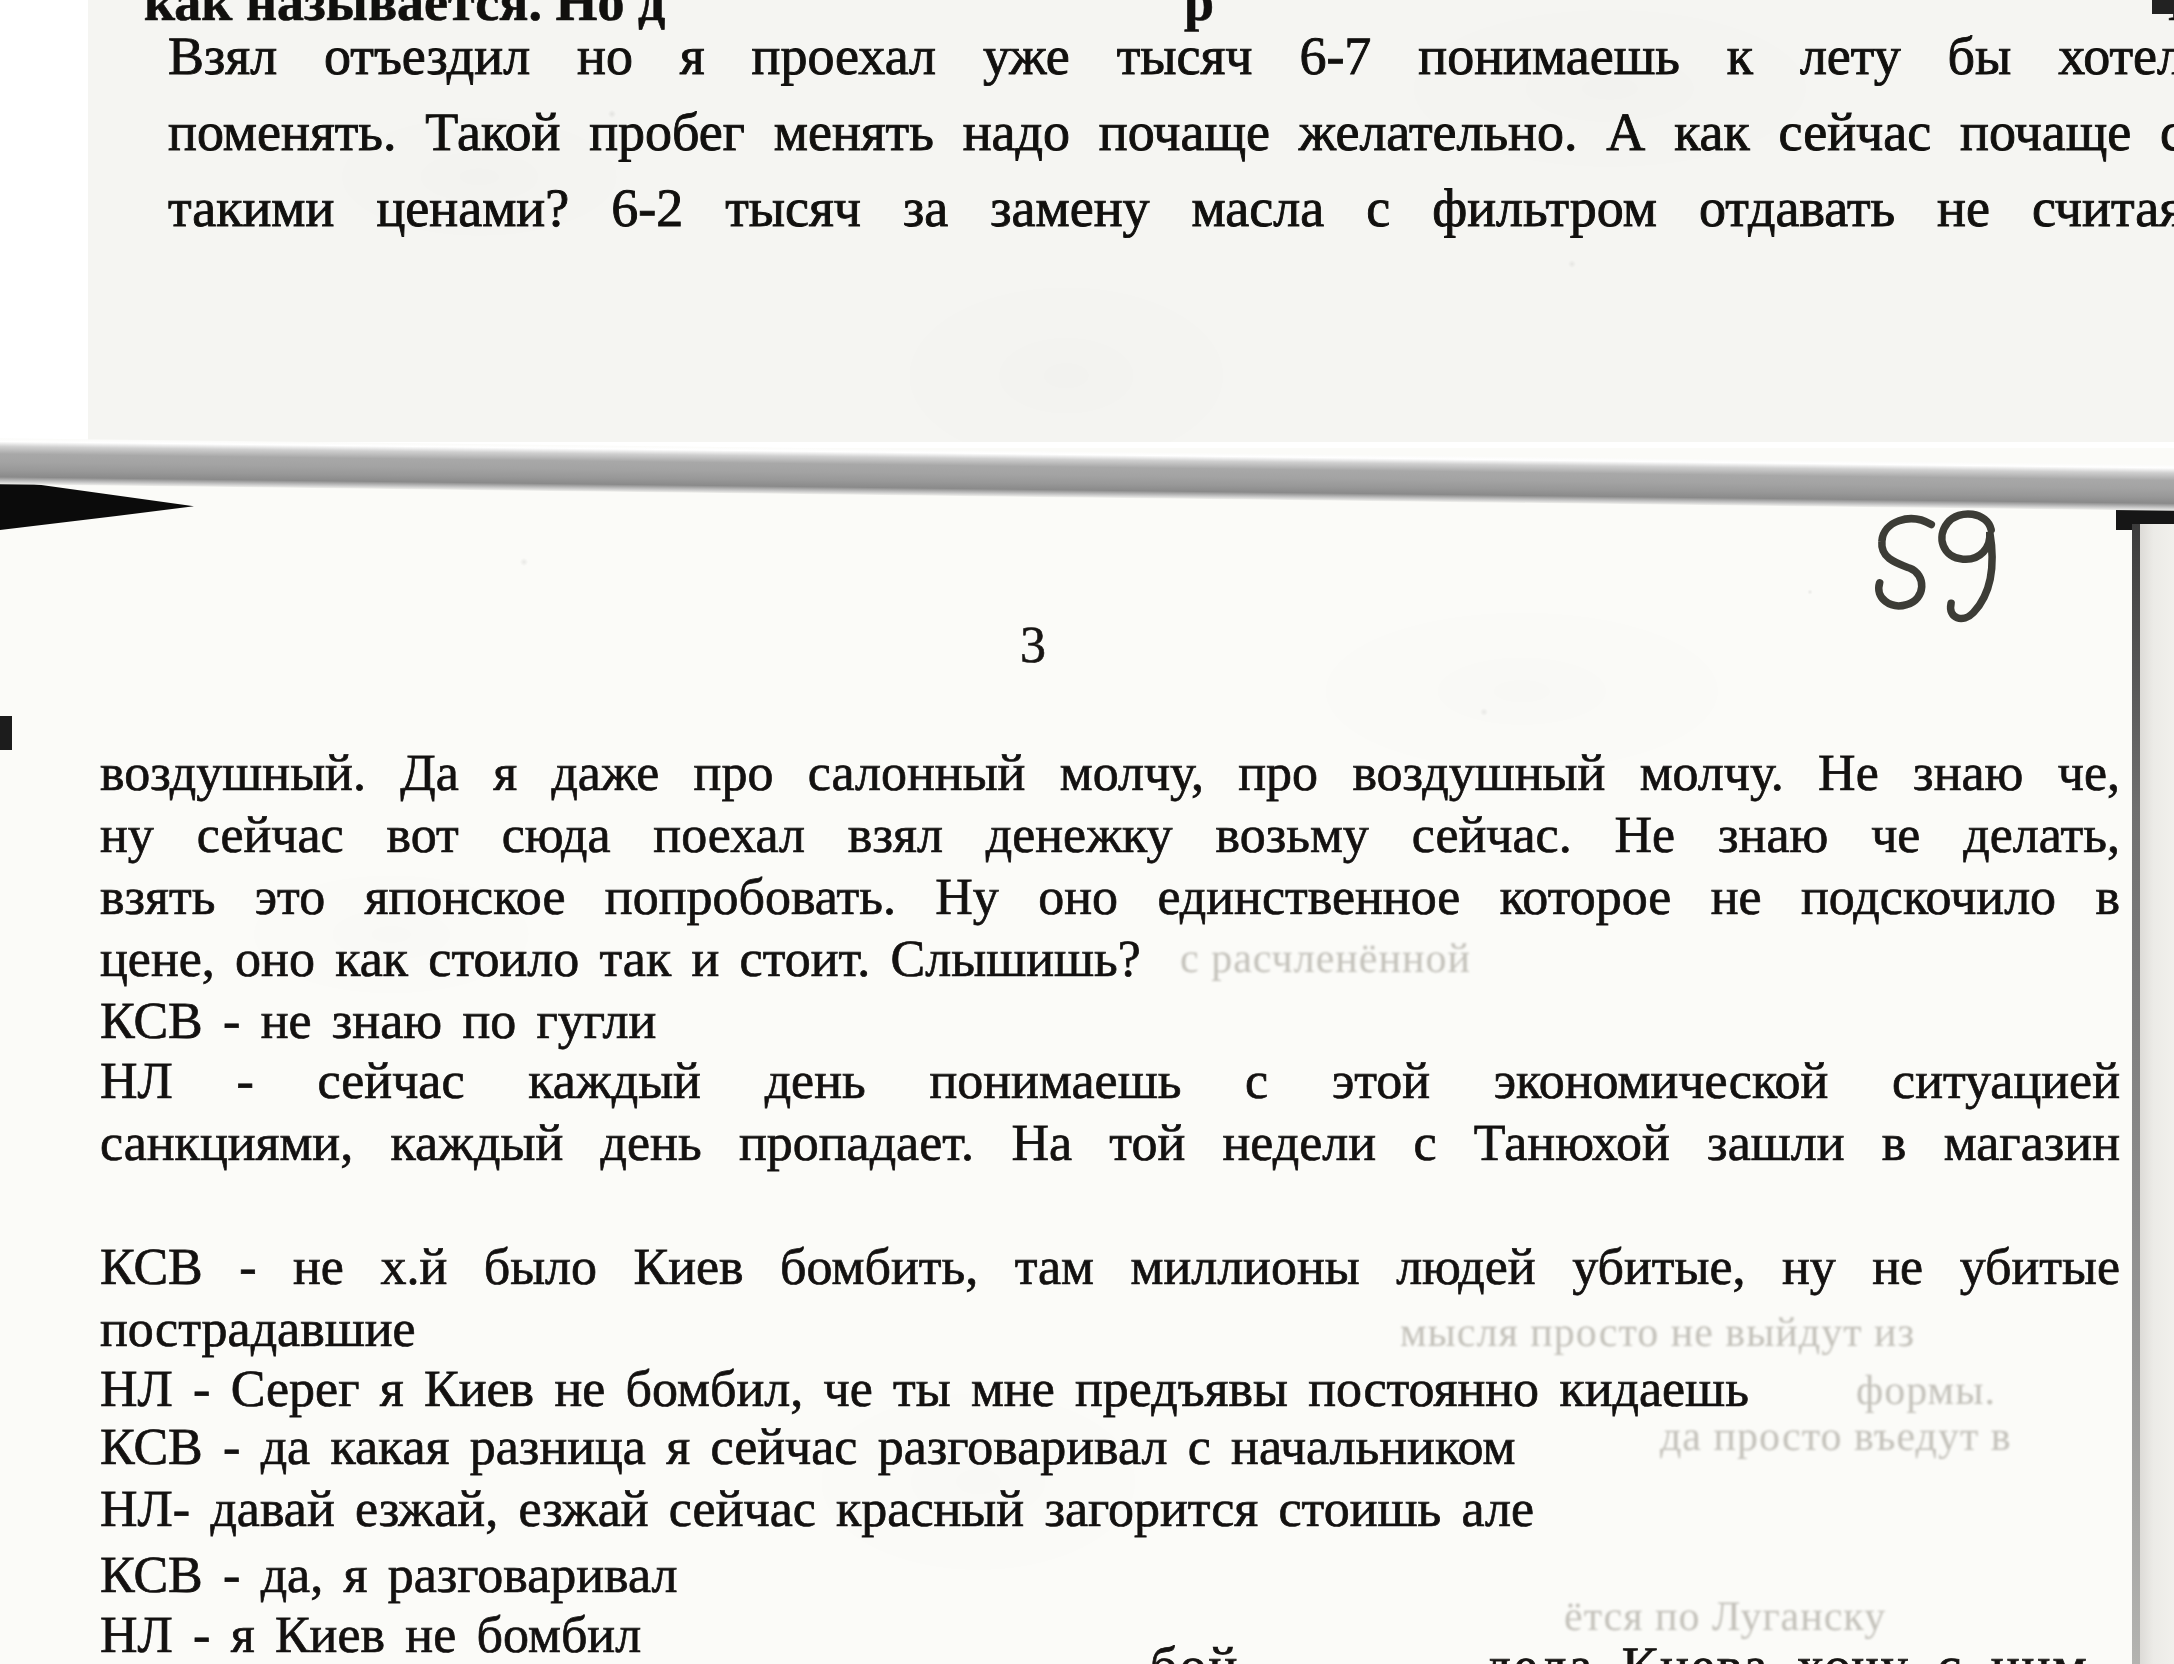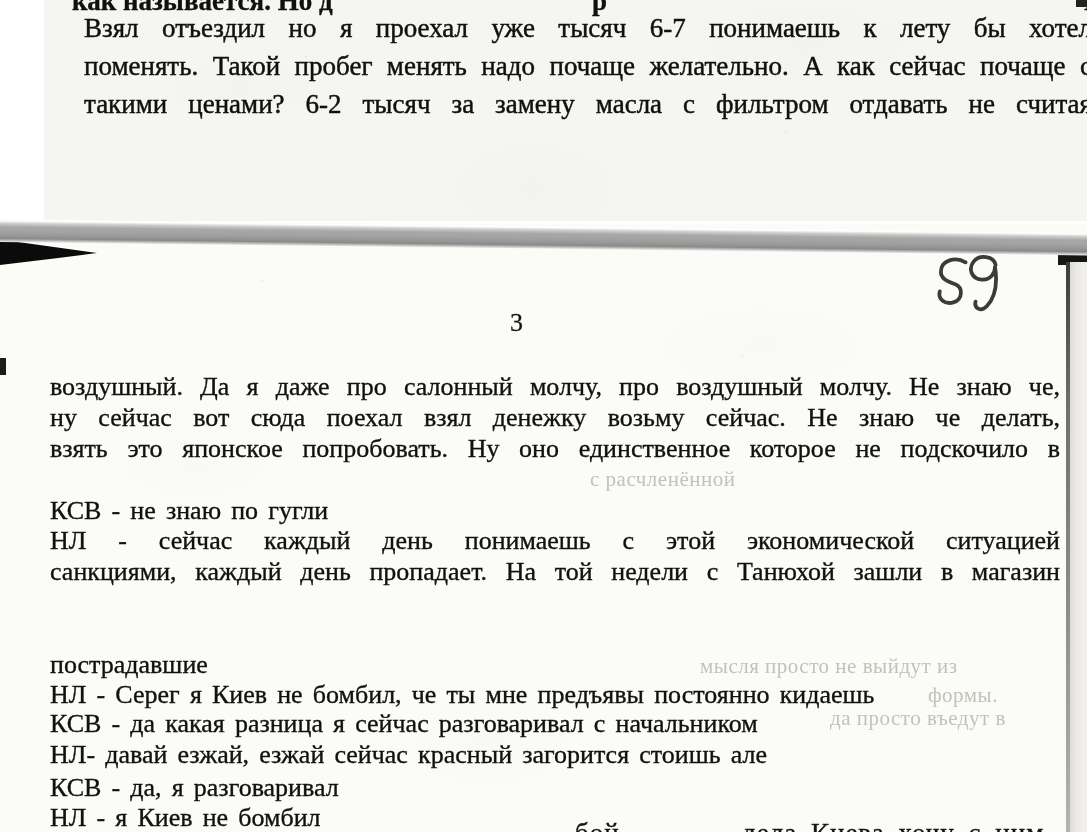--- a/index.html
+++ b/index.html
@@ -110,27 +110,30 @@
     <g fill="none" stroke="#3c3c36" stroke-width="4.6" stroke-linecap="round">
       <path d="M 52 10 C 40 1, 23 5, 21 17 C 19 27, 28 31, 36 35 C 46 40, 44 55, 32 57 C 22 59, 13 51, 17 42"></path>
       <path d="M 88 17 C 87 6, 70 2, 62 10 C 54 18, 57 31, 69 33 C 79 35, 87 28, 87 18 C 88 34, 86 54, 72 66 C 65 72, 56 68, 59 59"></path>
     </g>
   </svg>
 
   <div class="bleed" style="left:590px;top:243px">с расчленённой</div>
   <div class="bleed" style="left:700px;top:430px">мысля просто не выйдут из</div>
   <div class="bleed" style="left:928px;top:459px">формы.</div>
   <div class="bleed" style="left:830px;top:482px">да просто въедут в</div>
+  <div class="bleed" style="left:782px;top:572px">ётся по Луганску</div>
 
   <div class="ln j" style="top:148px">воздушный. Да я даже про салонный молчу, про воздушный молчу. Не знаю че,</div>
   <div class="ln j" style="top:179px">ну сейчас вот сюда поехал взял денежку возьму сейчас. Не знаю че делать,</div>
   <div class="ln j" style="top:210px">взять это японское попробовать. Ну оно единственное которое не подскочило в</div>
+  <div class="ln l" style="top:241px">цене, оно как стоило так и стоит. Слышишь?</div>
   <div class="ln l" style="top:272px">КСВ - не знаю по гугли</div>
   <div class="ln j" style="top:333px">санкциями, каждый день пропадает. На той недели с Танюхой зашли в магазин</div>
   <div class="ln j" style="top:302px">НЛ - сейчас каждый день понимаешь с этой экономической ситуацией</div>
+  <div class="ln j" style="top:395px">КСВ - не х.й было Киев бомбить, там миллионы людей убитые, ну не убитые</div>
   <div class="ln l" style="top:426px">пострадавшие</div>
   <div class="ln l" style="top:456px">НЛ - Серег я Киев не бомбил, че ты мне предъявы постоянно кидаешь</div>
   <div class="ln l" style="top:485px">КСВ - да какая разница я сейчас разговаривал с начальником</div>
   <div class="ln l" style="top:516px">НЛ- давай езжай, езжай сейчас красный загорится стоишь але</div>
   <div class="ln l" style="top:549px">КСВ - да, я разговаривал</div>
   <div class="ln l" style="top:579px">НЛ - я Киев не бомбил</div>
 
   <div>
     <span class="cutbottom" style="left:575px">бой</span>
     <span class="cutbottom" style="left:742px">дела Киева хочу с ним</span>

